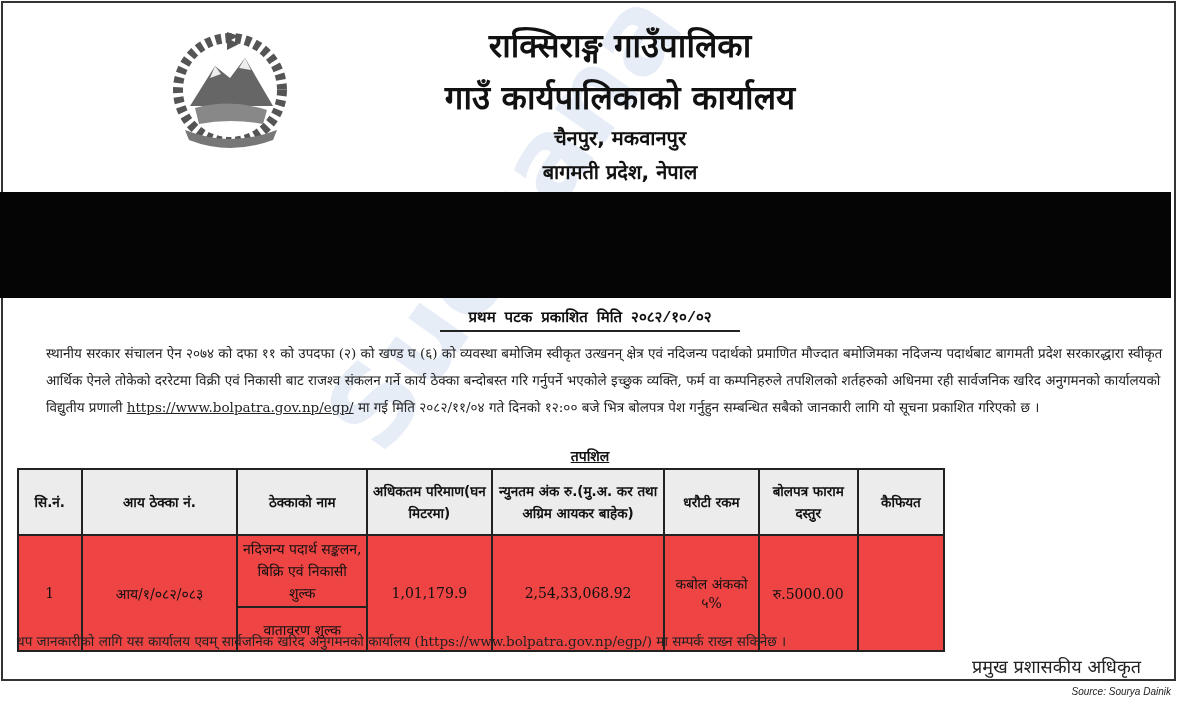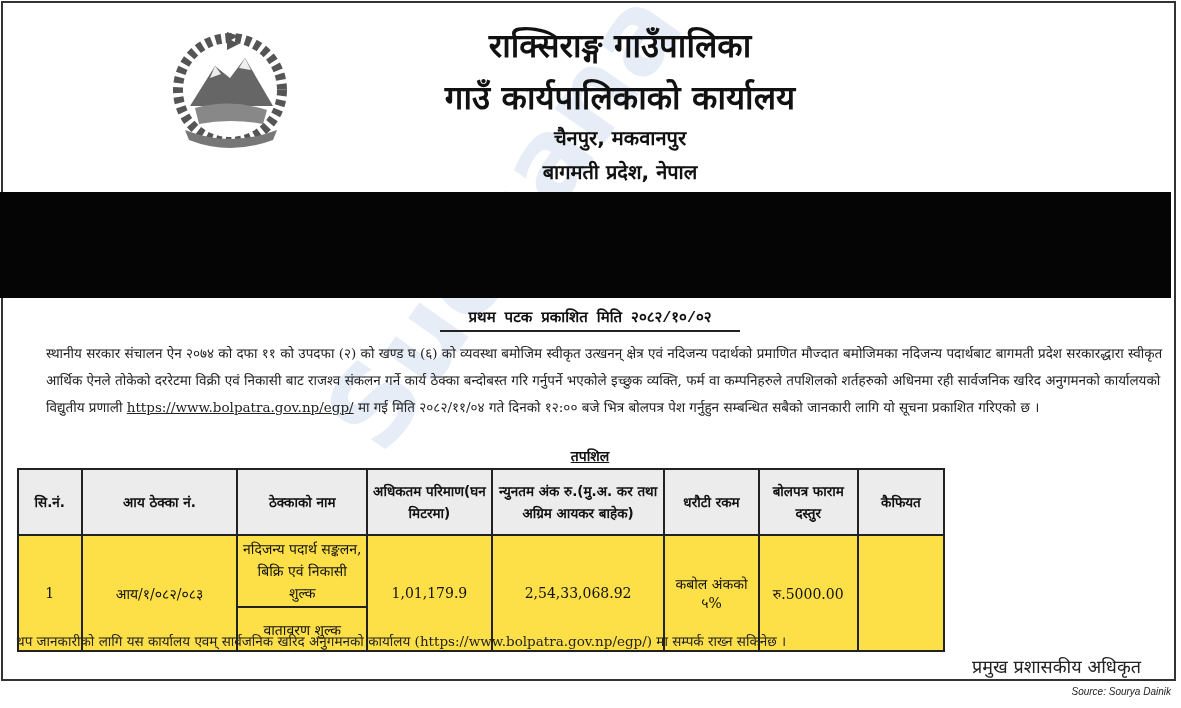--- a/index.html
+++ b/index.html
@@ -41,21 +41,21 @@
     text-decoration: underline;
   }
   table.sched {
     position: absolute; left: 17px; top: 468px; width: 928px; border-collapse: collapse;
     font-size: 14px;
   }
   table.sched th, table.sched td {
     border: 2px solid #222; text-align: center; vertical-align: middle; padding: 2px 4px;
   }
   table.sched th { background: #ececec; font-weight: bold; height: 60px; font-family: "DejaVu Sans", sans-serif; font-size: 13.5px; line-height: 22px; }
-  table.sched td { height: 43px; background: #fde047; }
+  table.sched td { height: 43px; background: #ef4444; }
   .footer-note { position: absolute; left: 16px; top: 632px; font-size: 13.5px; color: #222; }
   .signatory { position: absolute; right: 40px; top: 654px; font-size: 18px; color: #222; }
   .source { position: absolute; right: 10px; top: 686px; font-family: "Liberation Sans", sans-serif; font-style: italic; font-size: 10px; color: #222; }
   .wm-text {
     position: absolute; left: 300px; top: 400px; font-family: "DejaVu Sans", sans-serif; font-weight: bold;
     font-size: 110px; color: #3b6fc6; opacity: 0.12; transform: rotate(-55deg); transform-origin: left top;
   }
 </style>
 </head>
 <body>

